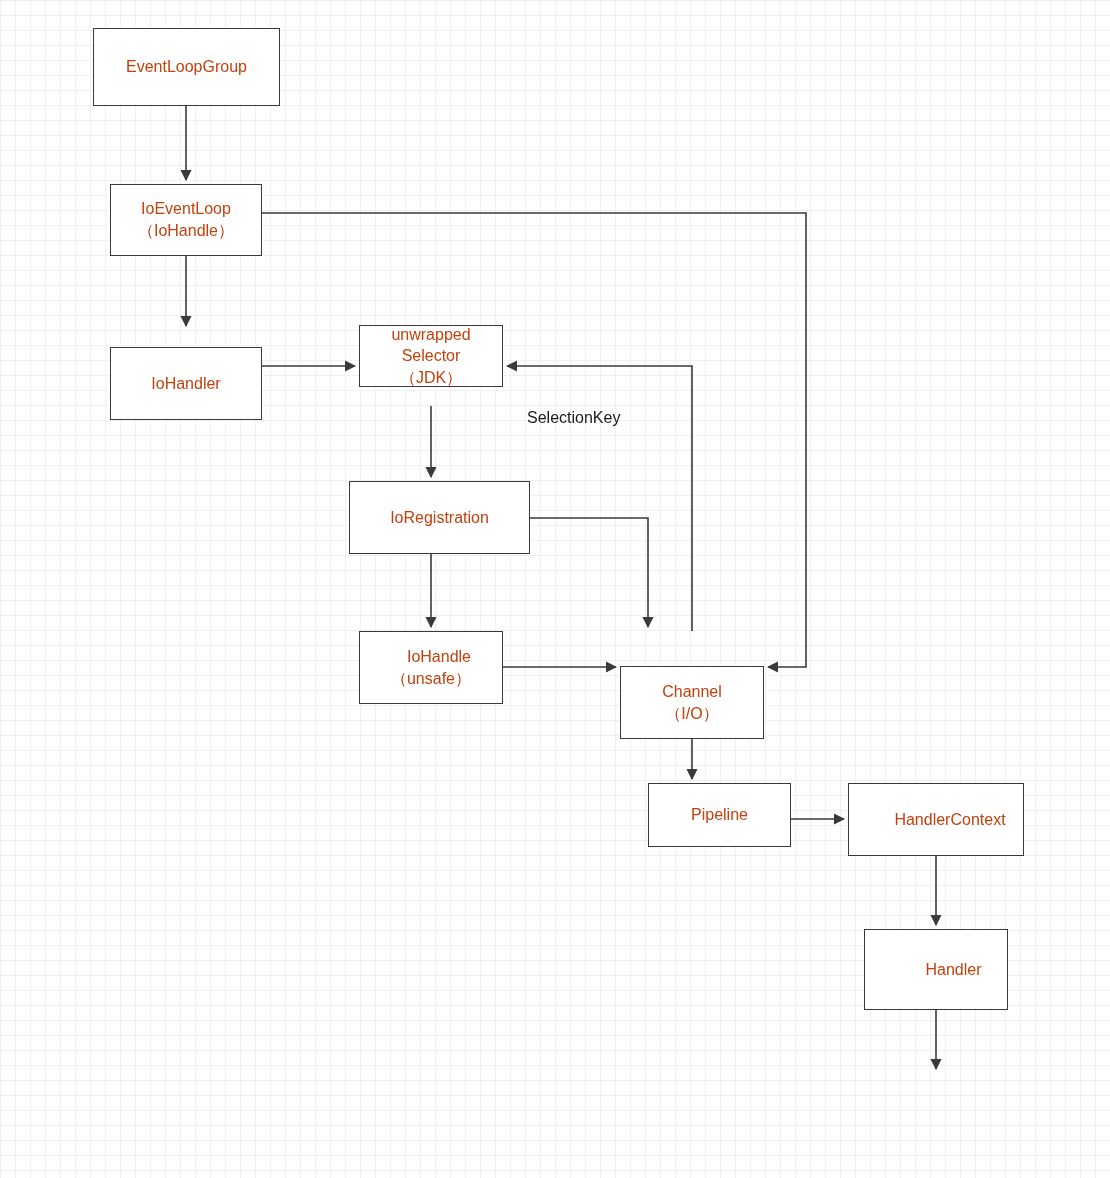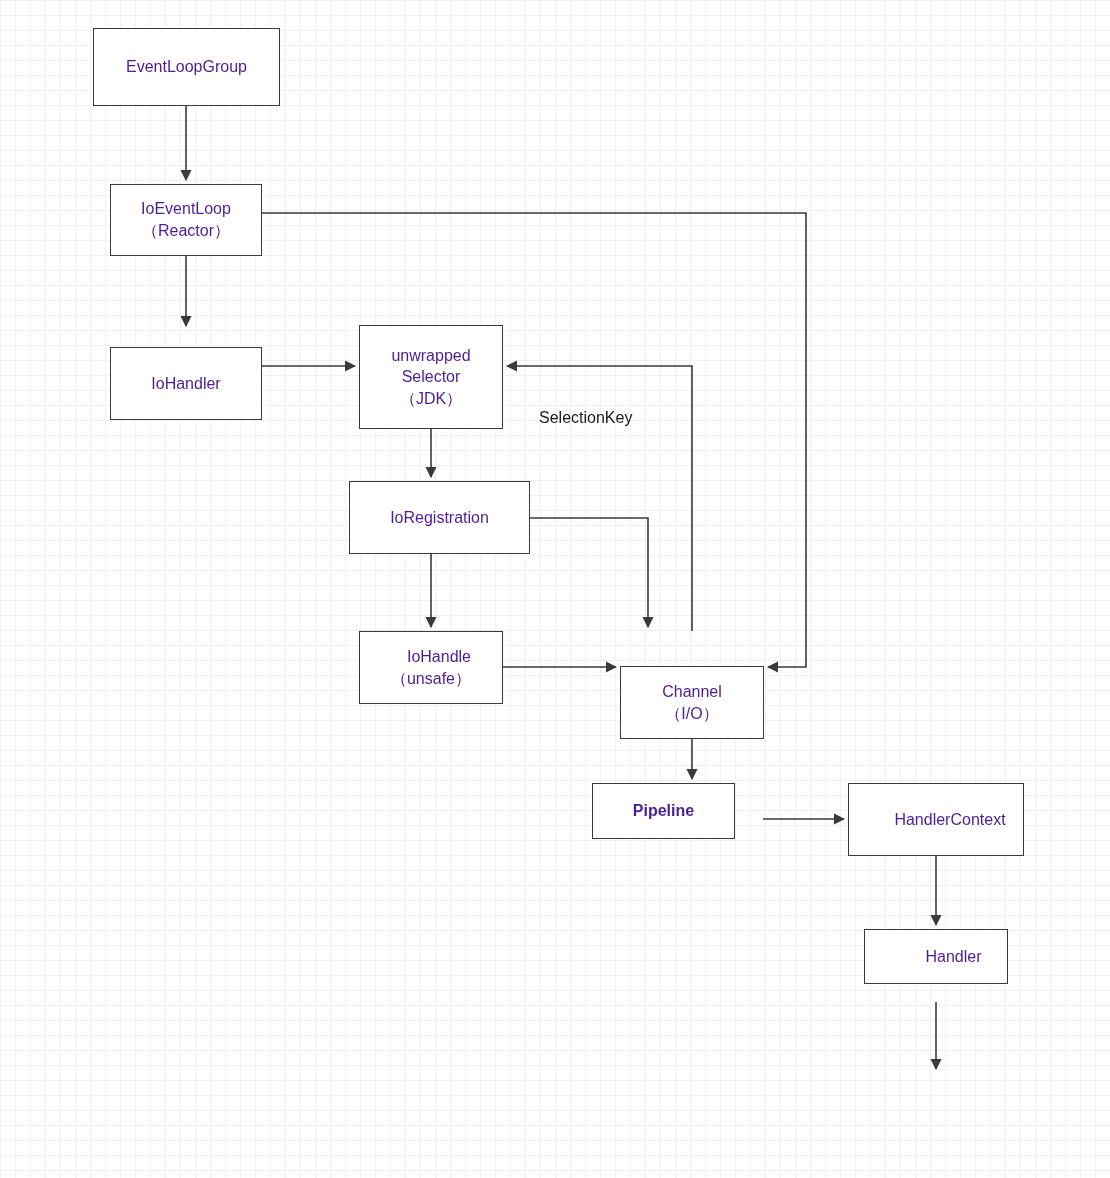--- a/index.html
+++ b/index.html
@@ -19,35 +19,34 @@
       linear-gradient(to bottom, #e3e6e9 1px, transparent 1px);
     background-size: 15px 15px, 15px 15px, 75px 75px, 75px 75px;
     font-family: "Liberation Sans", sans-serif;
     overflow: hidden;
   }
   .node {
     position: absolute;
     box-sizing: border-box;
     background: #ffffff;
     border: 1.4px solid #3a3a3a;
-    color: #4c1d95;
+    color: #c2410c;
     font-size: 16px;
     line-height: 1.35;
     display: flex;
     align-items: center;
     justify-content: center;
     text-align: center;
     white-space: pre-line;
   }
   .edge-label {
     position: absolute;
     font-size: 16px;
     color: #1a1a1a;
     white-space: nowrap;
-    padding-left: 12px;
   }
   svg.edges {
     position: absolute;
     left: 0;
     top: 0;
     width: 1110px;
     height: 1178px;
     overflow: visible;
   }
 </style>
@@ -88,38 +87,38 @@
 
       <path d="M 936 856 L 936 925"></path>
 
       <path d="M 936 1002 L 936 1069"></path>
     </g>
   </svg>
 
   <div class="node" style="left:93px;  top:28px;   width:187px; height:78px;">EventLoopGroup</div>
 
   <div class="node" style="left:110px; top:184px;  width:152px; height:72px;">IoEventLoop
-（Reactor）</div>
+（IoHandle）</div>
 
   <div class="node" style="left:110px; top:330px;  width:152px; height:73px;margin-top:17px;">IoHandler</div>
 
-  <div class="node" style="left:359px; top:325px;  width:144px; height:104px;">unwrapped
+  <div class="node" style="left:359px; top:325px;  width:144px; height:62px;">unwrapped
 Selector
 （JDK）</div>
 
   <div class="node" style="left:349px; top:481px;  width:181px; height:73px;">IoRegistration</div>
 
   <div class="node" style="left:359px; top:631px;  width:144px; height:73px;text-align:right;">IoHandle
 （unsafe）</div>
 
   <div class="node" style="left:620px; top:666px;  width:144px; height:73px;text-align:center;">Channel
 （I/O）</div>
 
-  <div class="node" style="left:592px; top:783px;  width:143px; height:56px;font-weight:bold;">Pipeline</div>
+  <div class="node" style="left:648px; top:783px;  width:143px; height:64px;">Pipeline</div>
 
   <div class="node" style="left:848px; top:783px;  width:176px; height:73px;padding-left:28px;">HandlerContext</div>
 
-  <div class="node" style="left:864px; top:929px;  width:144px; height:55px;padding-left:35px;">Handler</div>
+  <div class="node" style="left:864px; top:929px;  width:144px; height:81px;padding-left:35px;">Handler</div>
 
 
   <div class="edge-label" style="left:527px; top:409px;">SelectionKey</div>
 
 </div>
 
 </body></html>

